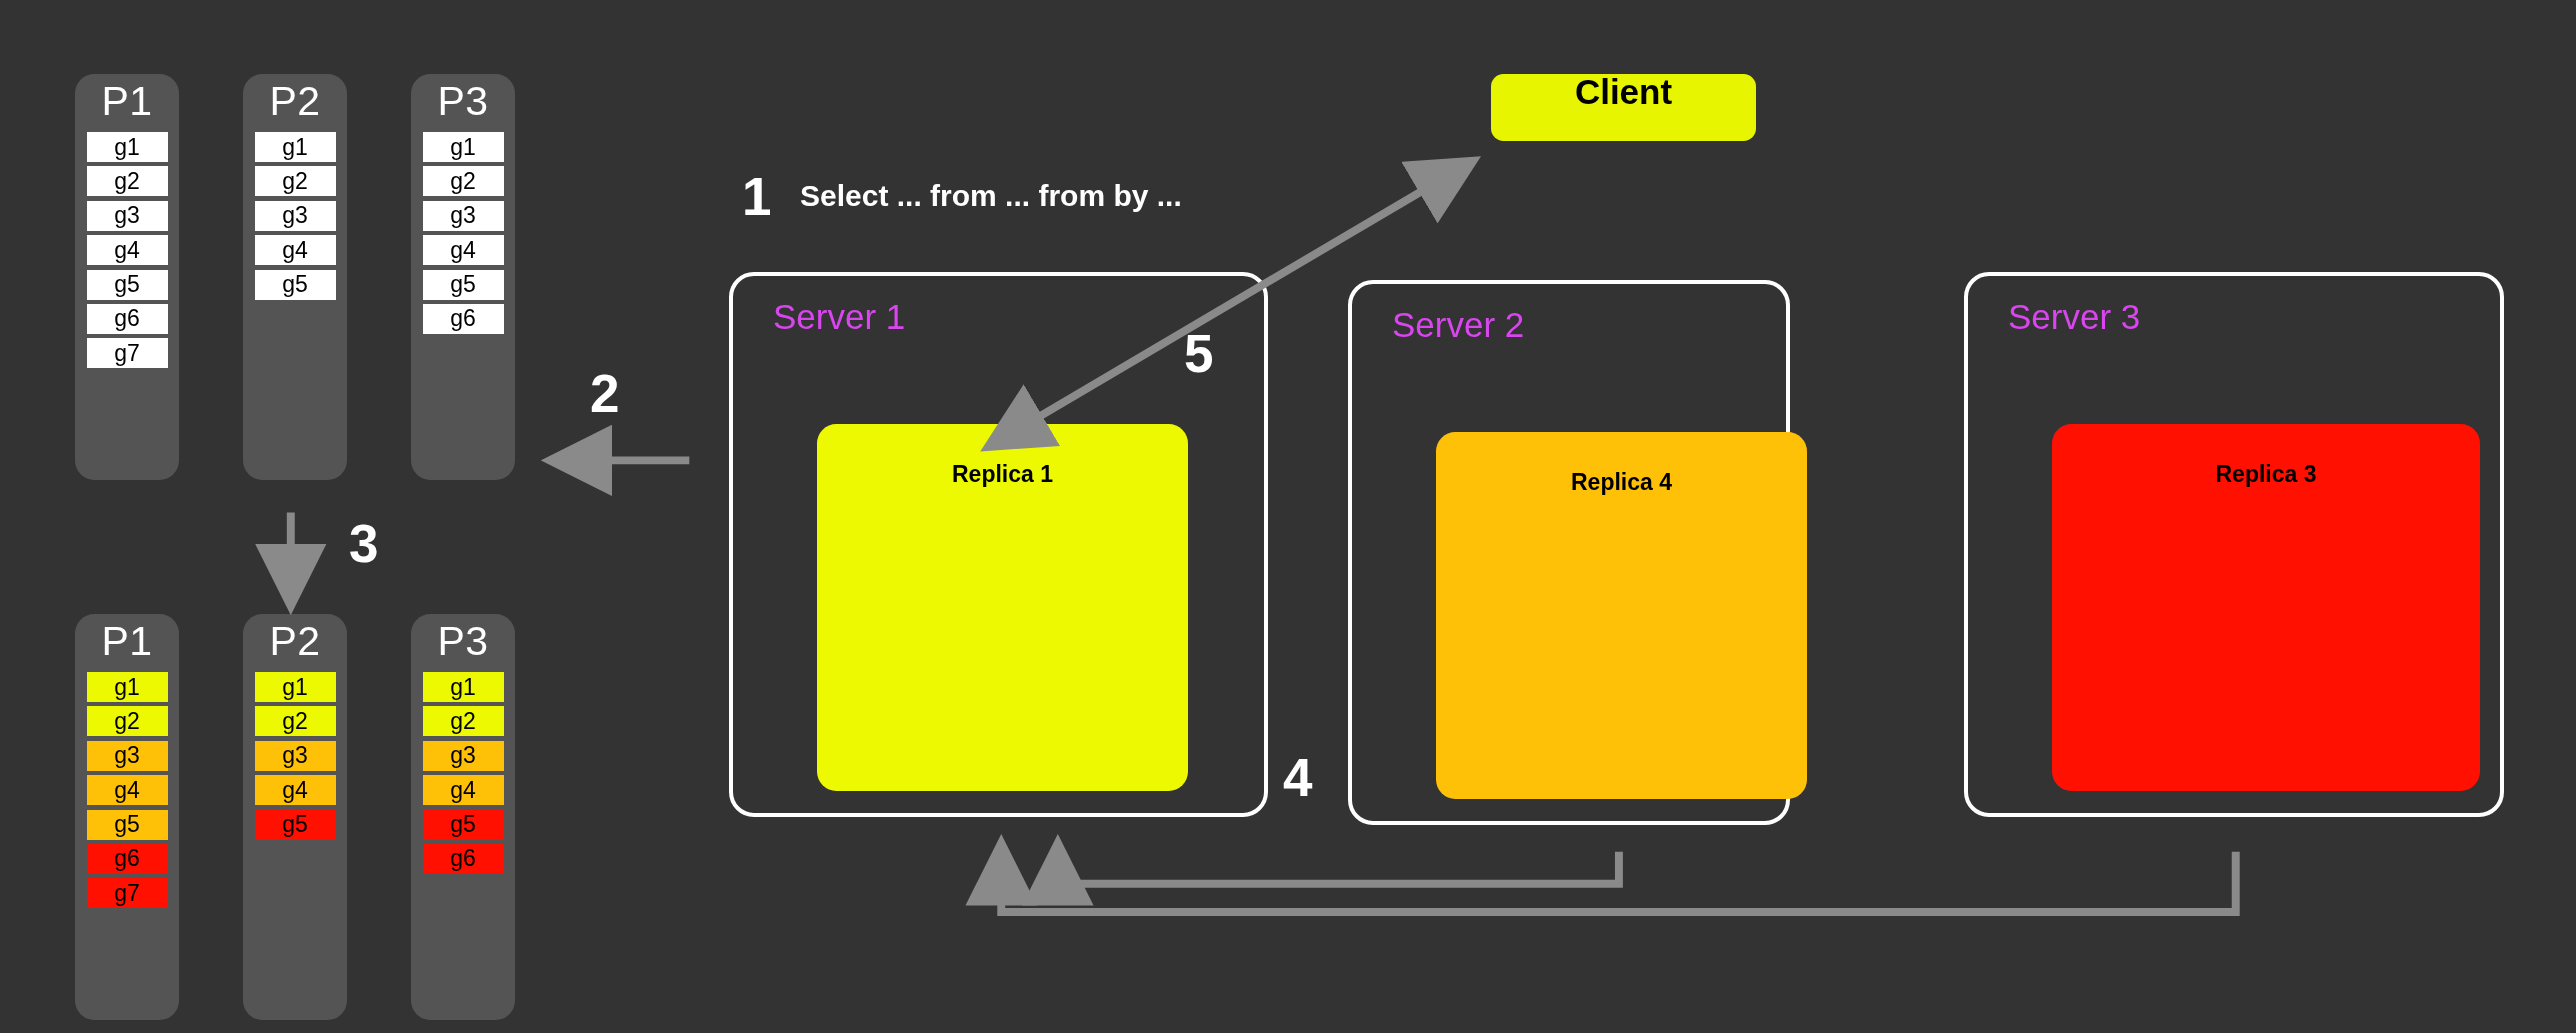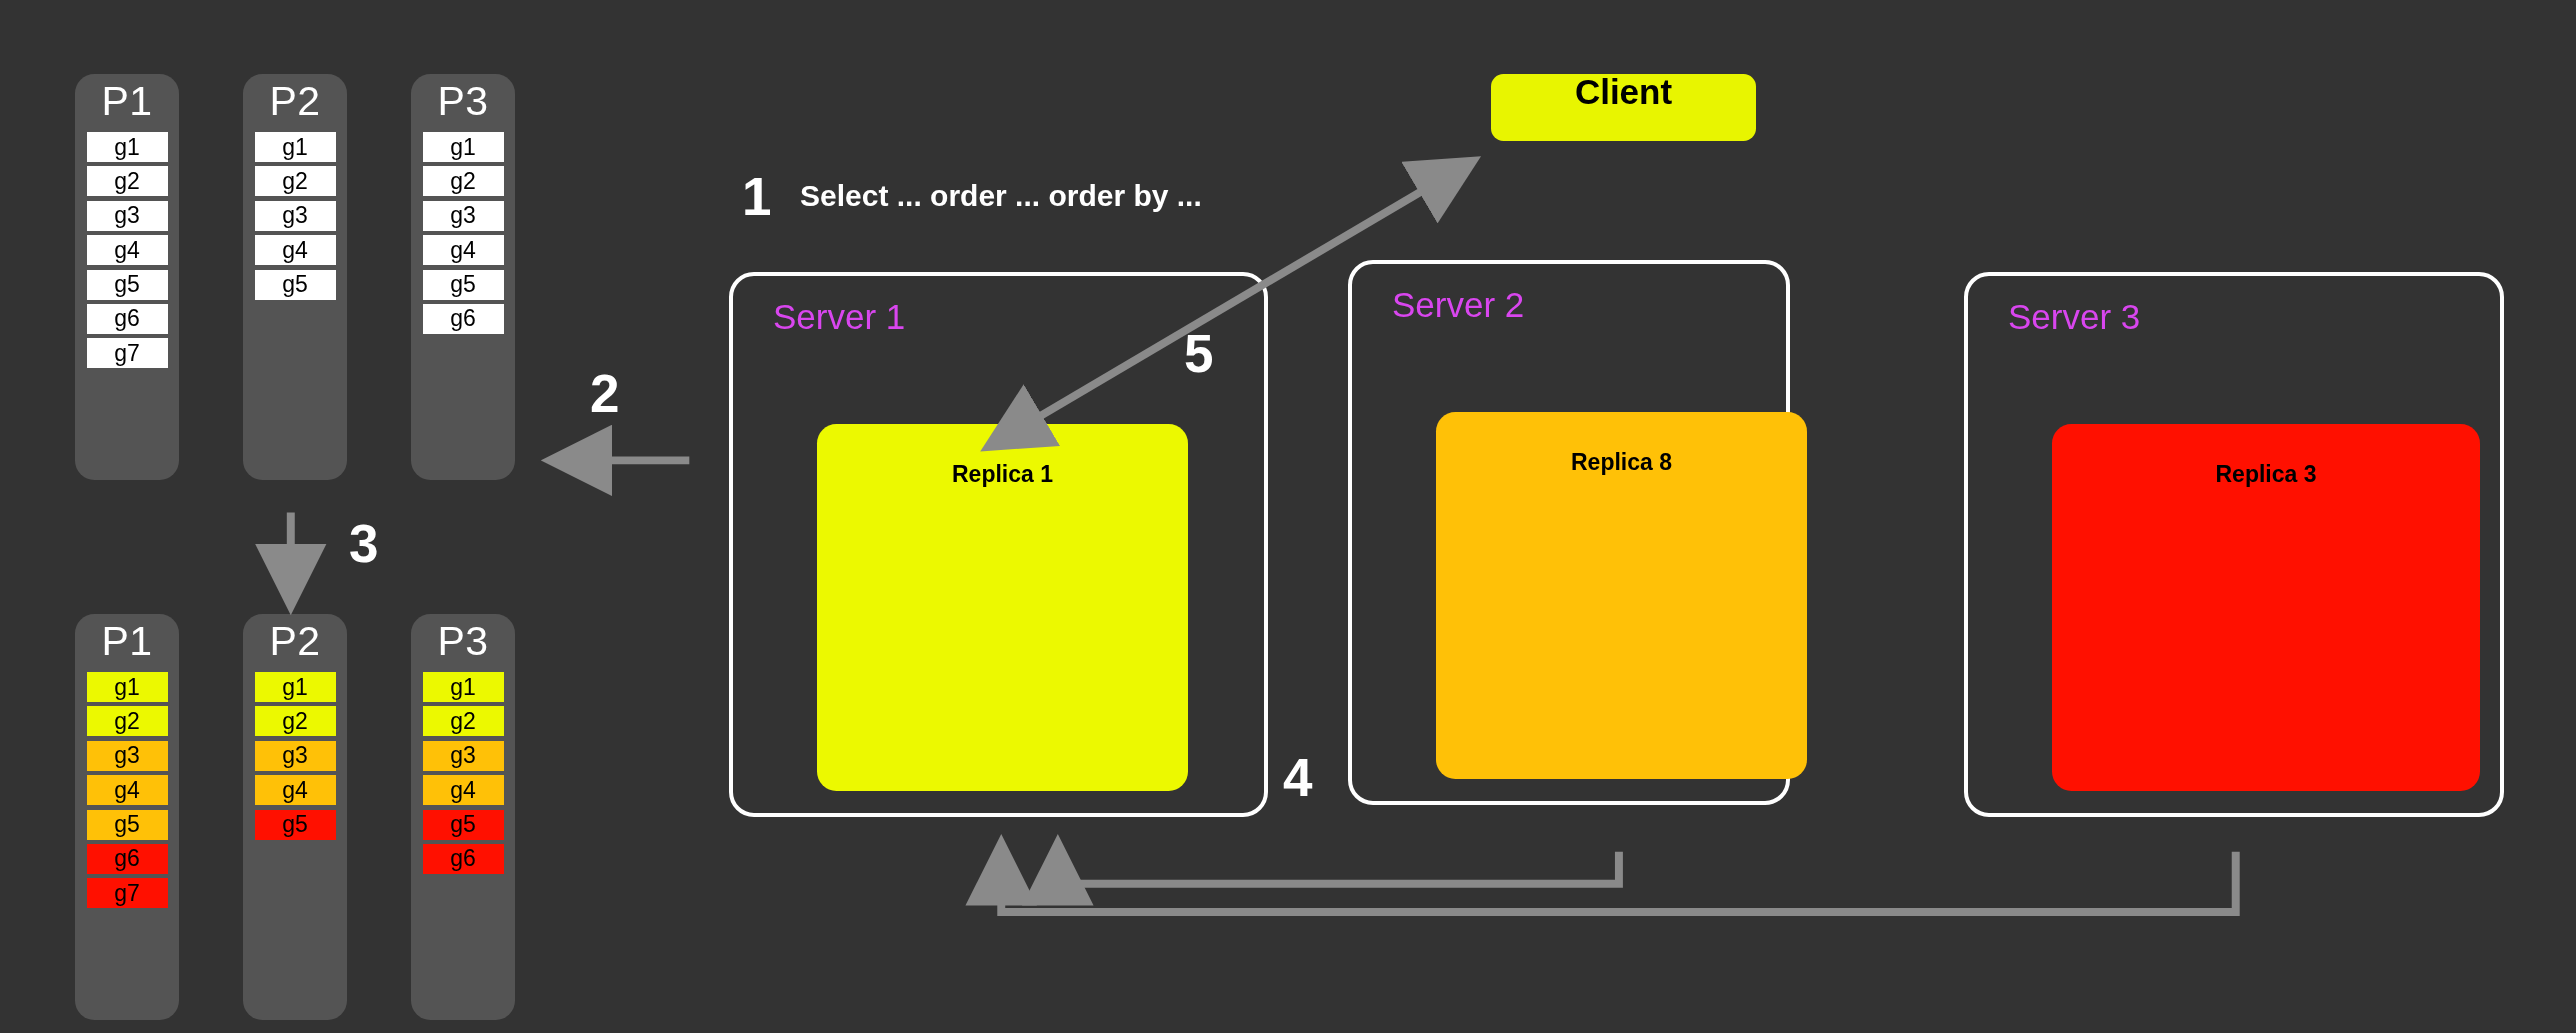--- a/index.html
+++ b/index.html
@@ -204,42 +204,42 @@
       <div class="cell" style="background:#ECF900;">g1</div>
       <div class="cell" style="background:#ECF900;">g2</div>
       <div class="cell" style="background:#FFC107;">g3</div>
       <div class="cell" style="background:#FFC107;">g4</div>
       <div class="cell" style="background:#FF1000;">g5</div>
       <div class="cell" style="background:#FF1000;">g6</div>
     </div>
   </div>
 
   <div class="step-num" style="left:742px; top:170px;">1</div>
-  <div class="query-text" style="left:800px; top:181px;">Select ... order ... order by ...</div>
+  <div class="query-text" style="left:800px; top:181px;">Select ... from ... from by ...</div>
 
   <div class="step-num" style="left:590px; top:367px;">2</div>
   <div class="step-num" style="left:349px; top:517px;">3</div>
   <div class="step-num" style="left:1283px; top:751px;">4</div>
   <div class="step-num" style="left:1184px; top:327px;">5</div>
 
   <div class="client-box" style="left:1491px; top:74px; width:265px; height:67px; background:#E8F500;">
     <span>Client</span>
   </div>
 
   <div class="server-box" style="left:729px; top:272px; width:539px; height:545px;">
     <div class="server-title">Server 1</div>
     <div class="replica-box" style="left:84px; top:148px; width:371px; height:367px; background:#ECF900;">
       <span>Replica 1</span>
     </div>
   </div>
 
-  <div class="server-box" style="left:1348px; top:260px; width:442px; height:545px;">
+  <div class="server-box" style="left:1348px; top:280px; width:442px; height:545px;">
     <div class="server-title">Server 2</div>
     <div class="replica-box" style="left:84px; top:148px; width:371px; height:367px; background:#FFC107;">
-      <span>Replica 8</span>
+      <span>Replica 4</span>
     </div>
   </div>
 
   <div class="server-box" style="left:1964px; top:272px; width:540px; height:545px;">
     <div class="server-title">Server 3</div>
     <div class="replica-box" style="left:84px; top:148px; width:428px; height:367px; background:#FF1000;">
       <span>Replica 3</span>
     </div>
   </div>
 

